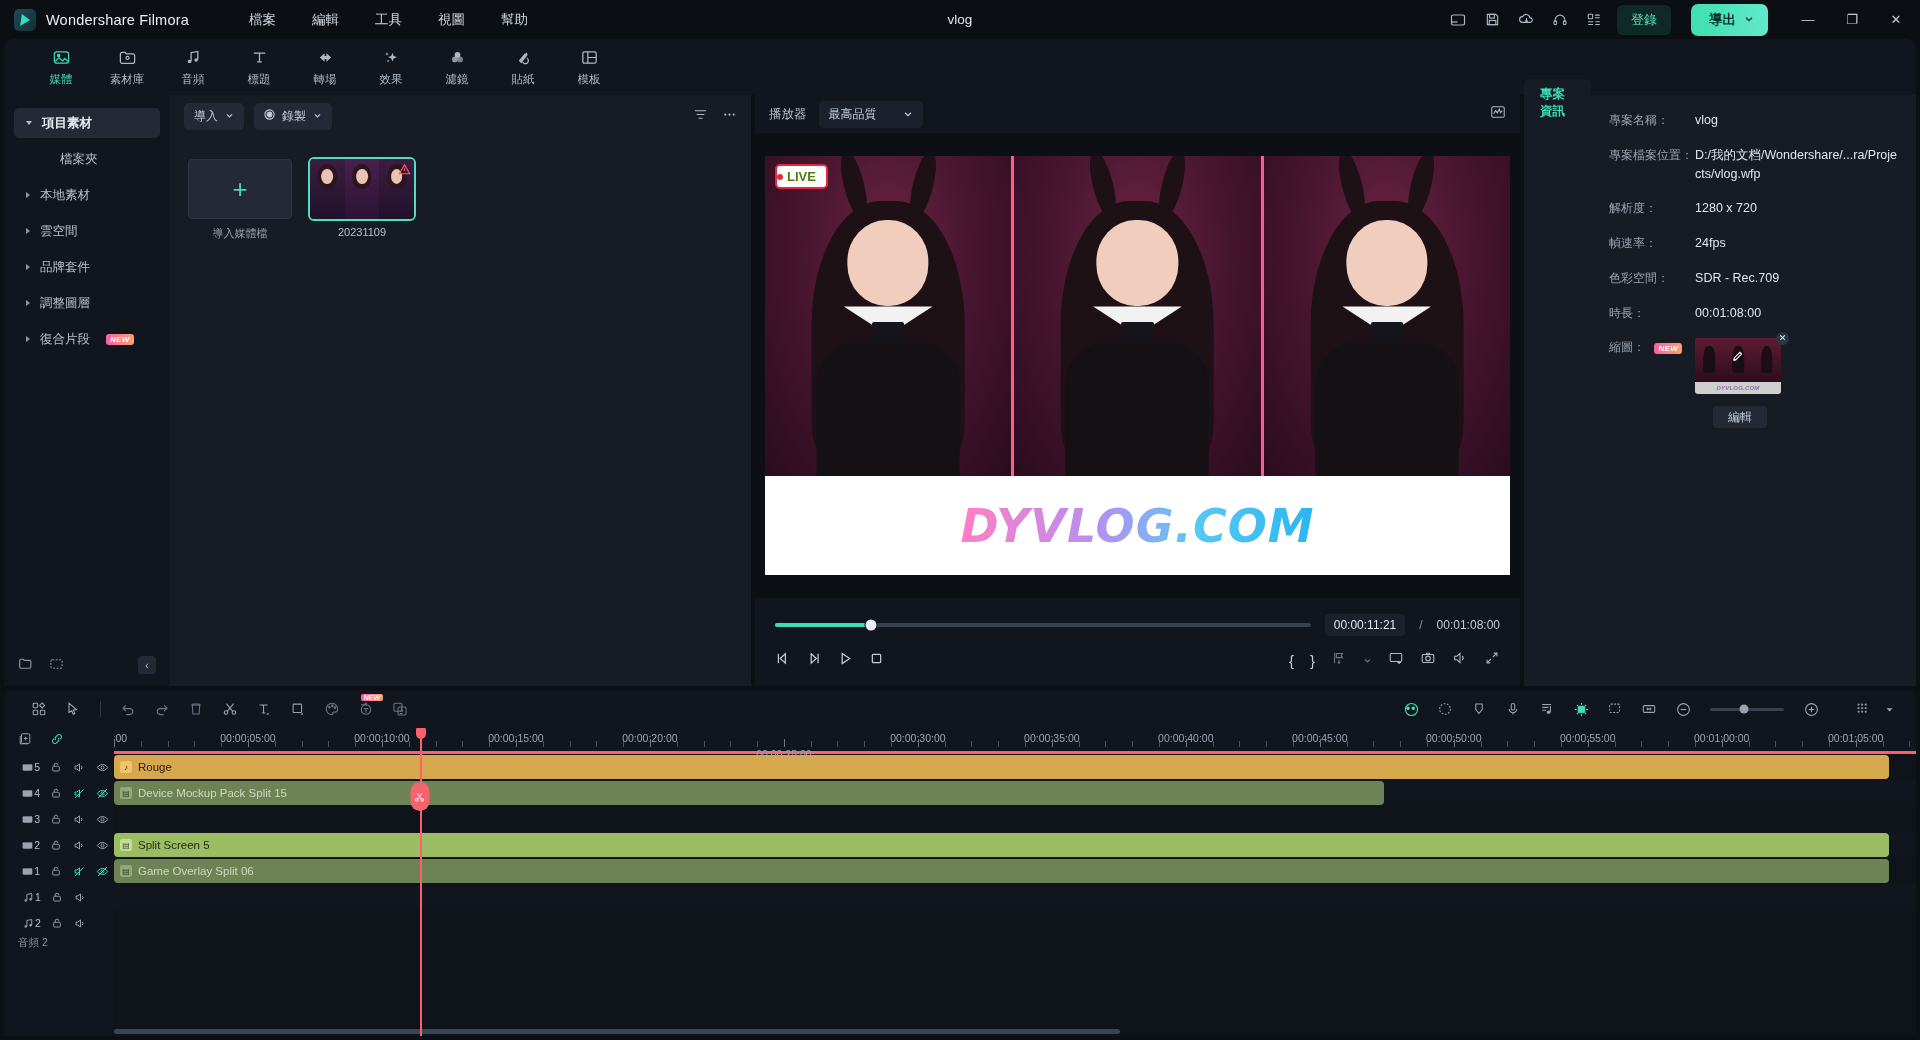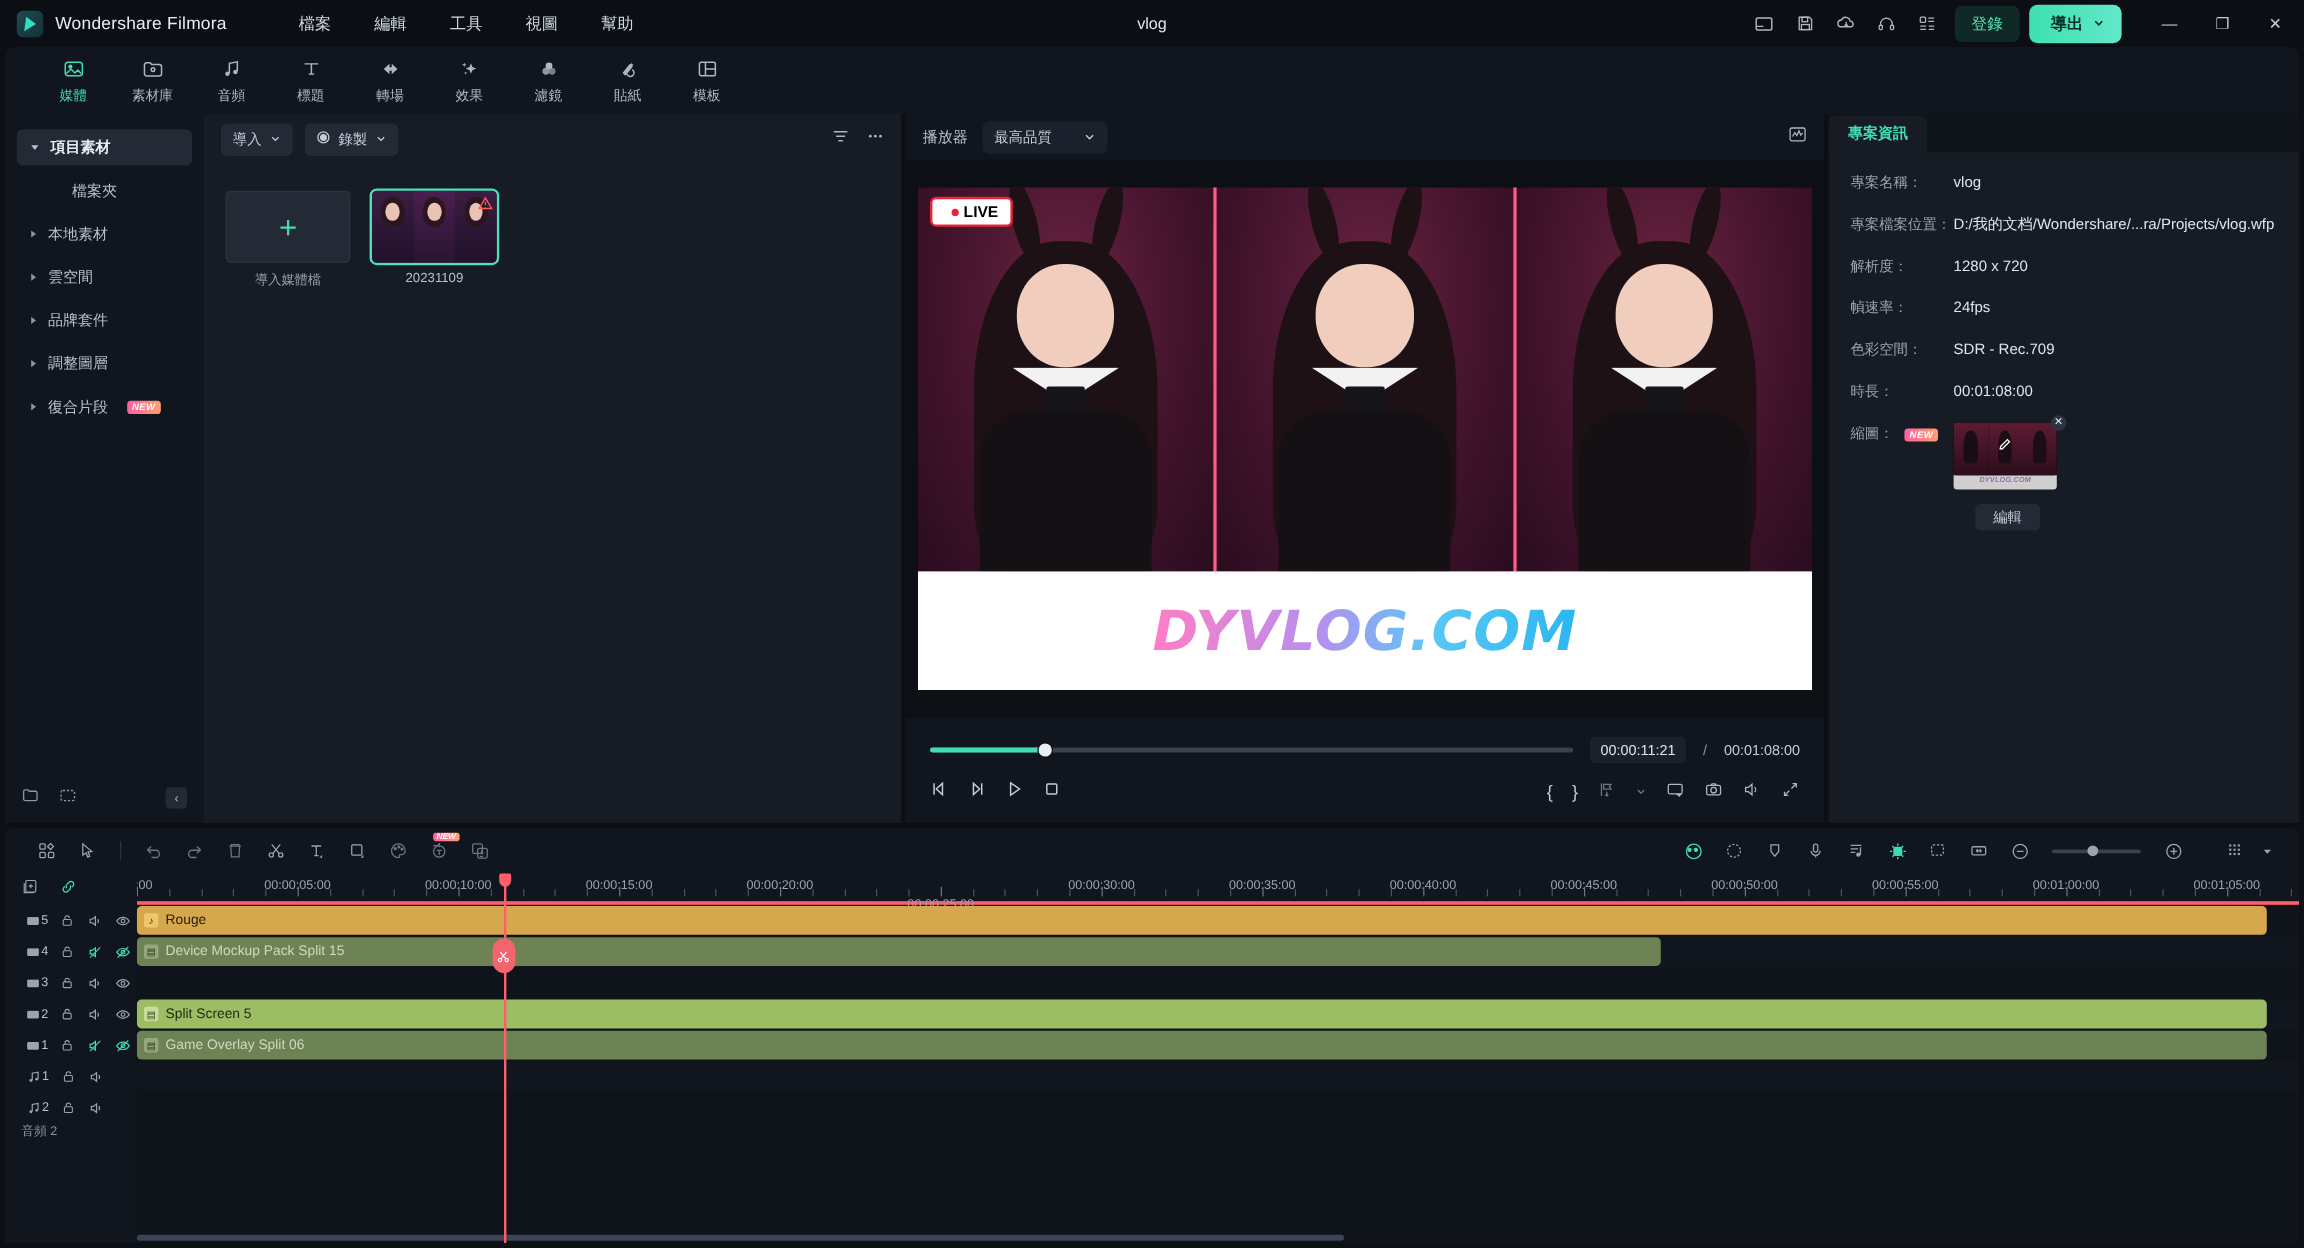--- a/index.html
+++ b/index.html
@@ -33,21 +33,21 @@
   .menubar { display:flex; gap: 0px; }
   .menu-item { font-size: 13.5px; color:#cfd8e2; padding: 5px 18px; border-radius:4px; cursor:default; }
   .doc-title {
     position:absolute; left:0; right:0; text-align:center;
     font-size: 13.5px; color:#dfe6ee; pointer-events:none;
   }
   .title-right { margin-left:auto; display:flex; align-items:center; gap:0; padding-right: 2px; }
   .tb-icon { width:34px;height:30px; display:flex;align-items:center;justify-content:center; color:#aeb8c4; }
   .login-btn {
     background:#0f2a26; color:#57e0b8; font-size:13px;
-    padding:6px 14px; border-radius:6px; margin: 0 8px 0 6px;
+    padding:6px 14px; border-radius:6px; margin: 0 20px 0 6px;
   }
   .export-btn {
     display:flex; align-items:center; gap:8px;
     background: linear-gradient(90deg,#3fe0b0,#62e8c9);
     color:#06302a; font-size:13.5px; font-weight:600;
     padding:7px 14px 7px 18px; border-radius:7px; margin-right: 18px;
   }
   .win-btn { width:44px; height:39px; display:flex;align-items:center;justify-content:center; color:#c3ccd6; font-size:13px;}
 
   
@@ -147,22 +147,22 @@
   .fig-hair { position:absolute; left:50%; top:14%; width:62%; height:86%; transform:translateX(-50%); background:#1d1116; border-radius:45% 45% 20% 20%;}
   .fig-face { position:absolute; left:50%; top:20%; width:33%; height:27%; transform:translateX(-50%); background:#f0cdbd; border-radius:48%;}
   .fig-ear-l, .fig-ear-r { position:absolute; top:-2%; width:8%; height:22%; background:#1d1116; border-radius:50%;}
   .fig-ear-l { left:32%; transform:rotate(-14deg);}
   .fig-ear-r { left:60%; transform:rotate(14deg);}
   .fig-body { position:absolute; left:50%; bottom:0; width:58%; height:42%; transform:translateX(-50%); background:#141014; border-radius:30% 30% 0 0;}
   .fig-collar { position:absolute; left:50%; top:47%; width:36%; height:9%; transform:translateX(-50%); background:#f2f2f2; clip-path: polygon(0 0,100% 0,50% 100%);}
   .fig-bow { position:absolute; left:50%; top:52%; width:13%; height:6%; transform:translateX(-50%); background:#14141a; border-radius:2px;}
   .live-badge {
     position:absolute; left:10px; top:8px; z-index:5;
-    background:#fff; color:#000000; font-size:13px; font-weight:700;
-    padding:3px 10px 3px 16px; border-radius:5px; display:flex; align-items:center; gap:4px;
+    background:#fff; color:#4d7c0f; font-size:13px; font-weight:700;
+    padding:3px 10px 3px 0; border-radius:5px; display:flex; align-items:center; gap:4px;
     border:2px solid #e8253c;
   }
   .live-dot { width:6px;height:6px;border-radius:50%;background:#e8253c;}
   .vid-bottom {
     height: 99px; background:#fff; display:flex; align-items:center; justify-content:center;
   }
   .dyv {
     font-size: 46px; font-weight: 800; font-style: italic; letter-spacing: 1px;
     font-family: "DejaVu Sans", sans-serif;
     background: linear-gradient(90deg,#ff7ec4 0%, #b98ef0 38%, #59c8f5 66%, #2ab6f0 100%);
@@ -175,21 +175,21 @@
   .track-fill { position:absolute; left:0; top:0; bottom:0; background:#3fdcb6; border-radius:3px; }
   .knob { position:absolute; top:50%; width:11px;height:11px;border-radius:50%;background:#e8eef4;transform:translate(-50%,-50%); box-shadow:0 0 0 1px #0c0f14;}
   .time-cur { background:#1b212c; border-radius:4px; padding:4px 9px; font-size:12px; color:#dfe6ee; }
   .time-sep { font-size:12px; color:#8b95a3; }
   .time-tot { font-size:12px; color:#c3ccd6; }
   .btn-row { display:flex; align-items:center; height: 36px; gap:14px; color:#c3ccd6; }
   .br-right { margin-left:auto; display:flex; align-items:center; gap:16px; color:#aeb8c4;}
   .brace { font-size:15px; color:#c3ccd6; }
 
   
-  .props { width: 392px; flex:0 0 392px; background:#161b24; display:flex; flex-direction:column;}
+  .props { width: 392px; flex:0 0 392px; background:#161b24; display:flex; flex-direction:row;}
   .props-tabs { height:32px; display:flex; align-items:flex-end; background:#0f131a;}
   .ptab { font-size:12.5px; color:#3fdcb6; padding: 7px 16px; background:#161b24; border-top-left-radius:6px; border-top-right-radius:6px; font-weight:600;}
   .props-body { padding: 16px 18px; }
   .prow { display:flex; margin-bottom: 16px; align-items:flex-start;}
   .pkey { width: 86px; flex:0 0 86px; font-size:12px; color:#9aa4b1; line-height:1.5;}
   .pval { font-size:12.5px; color:#dfe6ee; line-height:1.5; flex:1; word-break:break-all;}
   .thumb-wrap { position:relative; width:86px; }
   .thumb-pic { width:86px; height:44px; background:#000; display:flex; position:relative; overflow:hidden; border-radius:2px;}
   .tp { flex:1; background: linear-gradient(180deg,#5e1b33,#2c0d1c); position:relative;}
   .tp::after{content:"";position:absolute;left:50%;top:18%;width:40%;height:60%;transform:translateX(-50%);background:#1b0d14;border-radius:45% 45% 18% 18%;}

